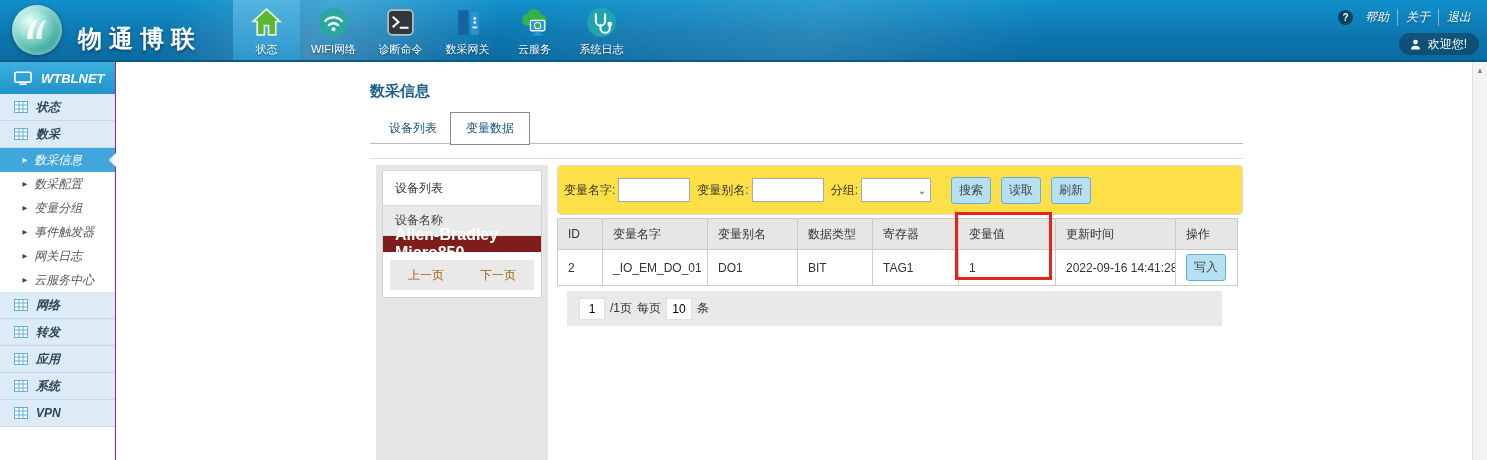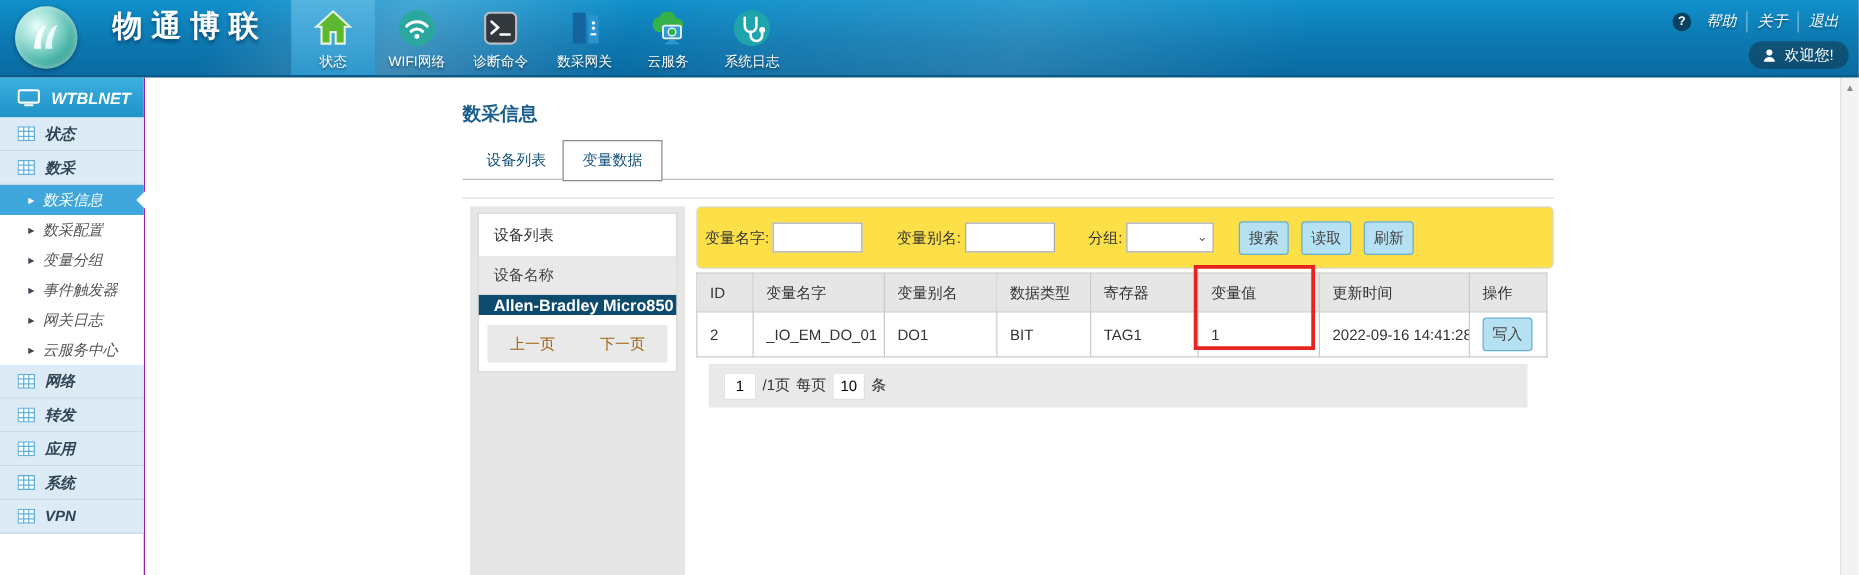--- a/index.html
+++ b/index.html
@@ -6,21 +6,21 @@
   html,body { width:1487px; height:460px; overflow:hidden;
     font-family:"Liberation Sans","DejaVu Sans",sans-serif; background:#fff; }
 
   
   .header { position:absolute; left:0; top:0; width:1487px; height:62px;
     background:linear-gradient(180deg,#1090cb 0%,#0d78b1 55%,#0a6ba2 100%);
     border-bottom:2px solid #095a87; z-index:20; }
   .header::after { content:""; position:absolute; inset:0; pointer-events:none;
     background:linear-gradient(115deg, rgba(255,255,255,0) 12%, rgba(255,255,255,.22) 22%,
       rgba(255,255,255,0) 34%, rgba(255,255,255,.12) 55%, rgba(255,255,255,0) 70%); }
-  .logo { position:absolute; left:12px; top:5px; display:flex; align-items:flex-start; gap:28px; z-index:2;}
+  .logo { position:absolute; left:12px; top:5px; display:flex; align-items:flex-end; gap:16px; z-index:2;}
   .logo-circle { width:50px; height:50px; border-radius:50%;
     background:radial-gradient(circle at 35% 32%, #eafffb 0%, #9fe0d6 30%, #49b3a7 62%, #1f847c 100%);
     box-shadow:0 1px 4px rgba(0,0,0,.35), inset 0 0 6px rgba(255,255,255,.6);
     display:flex; align-items:center; justify-content:center; }
   .logo-text { color:#fff; font-size:24px; font-weight:bold; letter-spacing:7px;
     text-shadow:0 2px 3px rgba(0,20,40,.45); }
   .nav { position:absolute; left:233px; top:0; height:60px; display:flex; z-index:2; }
   .nav-item { width:67px; height:60px; display:flex; flex-direction:column; align-items:center;
     justify-content:flex-end; padding-bottom:3px; cursor:pointer; }
   .nav-item.active { background:linear-gradient(180deg,#55b4e0,#2f97cc); }
@@ -67,37 +67,37 @@
   .tab { font-size:12px; color:#14527e; padding:6px 13px; cursor:pointer; white-space:nowrap; }
   .tab.active { border:1px solid #8a8a8a; background:#fff; margin-bottom:-2px; padding:7px 15px; }
   .content-topline { position:absolute; left:225px; top:96px; width:873px; border-top:1px solid #dcdcdc; }
 
   .left-col { position:absolute; left:231px; top:103px; width:172px; height:295px; background:#e6e6e6; }
   .device-card { margin:5px 6px; background:#fff; border:1px solid #d2d2d2; }
   .dc-title { height:35px; display:flex; align-items:center; padding-left:12px; font-size:12px;
     color:#333; border-bottom:1px solid #ddd; }
   .dc-colhead { height:30px; display:flex; align-items:center; padding-left:12px; font-size:12px;
     color:#444; background:#e9e9e9; border-bottom:1px solid #ddd; }
-  .dc-device { height:16px; display:flex; align-items:center; padding-left:12px; font-size:13px;
-    font-weight:bold; color:#fff; background:#0c4a6e; cursor:pointer; }
+  .dc-device { height:16px; display:flex; align-items:center; padding-left:12px; font-size:16px;
+    font-weight:bold; color:#fff; background:#7f1d1d; cursor:pointer; }
   .dc-pager { margin:8px 7px 7px 7px; height:30px; background:#e9e9e9; display:flex;
     align-items:center; justify-content:space-around; }
   .dc-pager span { color:#a16207; font-size:12px; cursor:pointer; }
 
   .right-block { position:absolute; left:412px; top:103px; width:686px; }
   .filter-bar { height:50px; background:#fde047; border:1px solid #dcdcdc; border-radius:4px;
     display:flex; align-items:center; padding-left:6px; font-size:12px; color:#333; }
   .filter-bar label { white-space:nowrap; }
   .f-input { width:72px; height:24px; border:1px solid #a9a9a9; background:#fff; margin-left:3px;
     font-size:12px; padding:0 4px; }
   .f-select { width:70px; height:24px; border:1px solid #a9a9a9; background:#fff; margin-left:3px;
     display:inline-flex; align-items:center; justify-content:flex-end; padding-right:4px;
     color:#555; cursor:pointer; }
   .f-select .chev { font-size:10px; color:#555; }
-  .ml12 { margin-left:27px; } .ml20 { margin-left:20px; } .ml10 { margin-left:10px; }
+  .ml12 { margin-left:7px; } .ml20 { margin-left:20px; } .ml10 { margin-left:10px; }
   .btn-blue { background:#b6e1f2; border:1px solid #66aed4; border-radius:3px; color:#444;
     font-size:12px; padding:4px 7px; cursor:pointer; white-space:nowrap;
     font-family:"Liberation Sans","DejaVu Sans",sans-serif; }
 
   table.vars { border-collapse:collapse; margin-top:3px; table-layout:fixed; width:680px; }
   table.vars th, table.vars td { border:1px solid #cbcbcb; font-size:12px; color:#333;
     text-align:left; padding:0 0 0 10px; font-weight:normal; overflow:hidden; white-space:nowrap; }
   table.vars th { background:#e6e6e6; height:31px; }
   table.vars td { background:#fff; height:36px; }
   .pager-bar { margin:5px 11px 0 10px; width:655px; height:35px; background:#e9e9e9;

